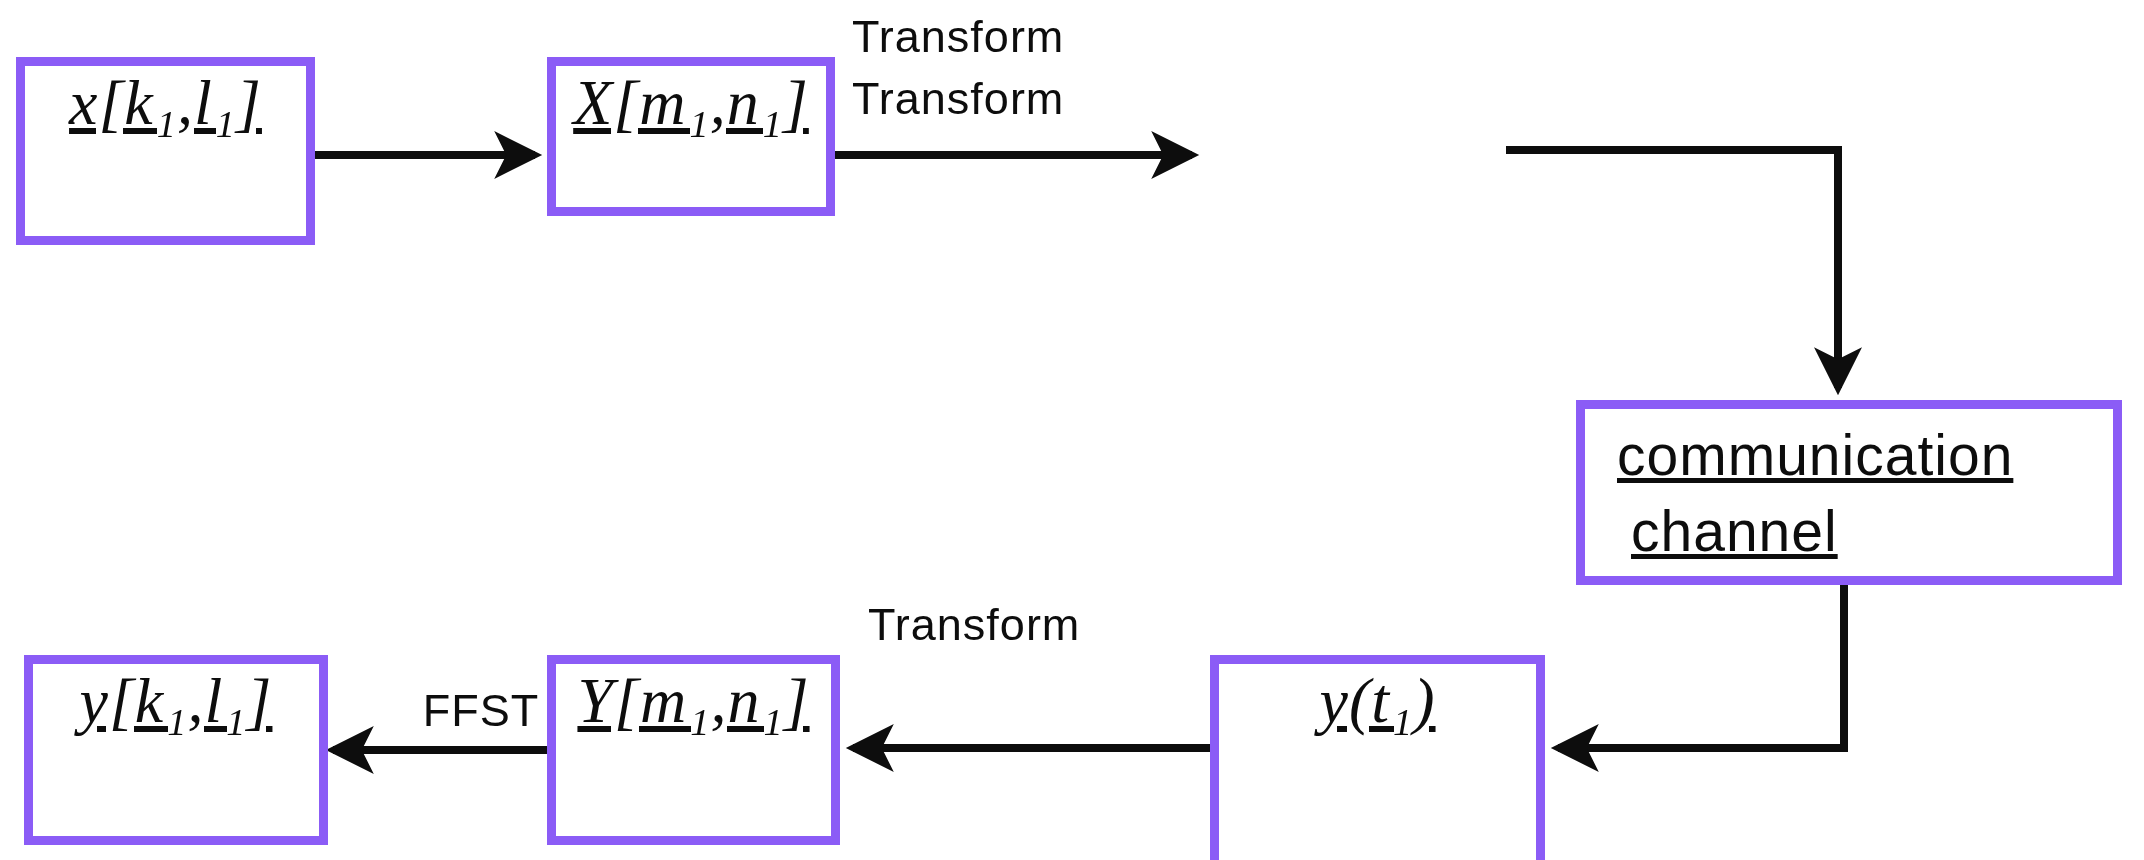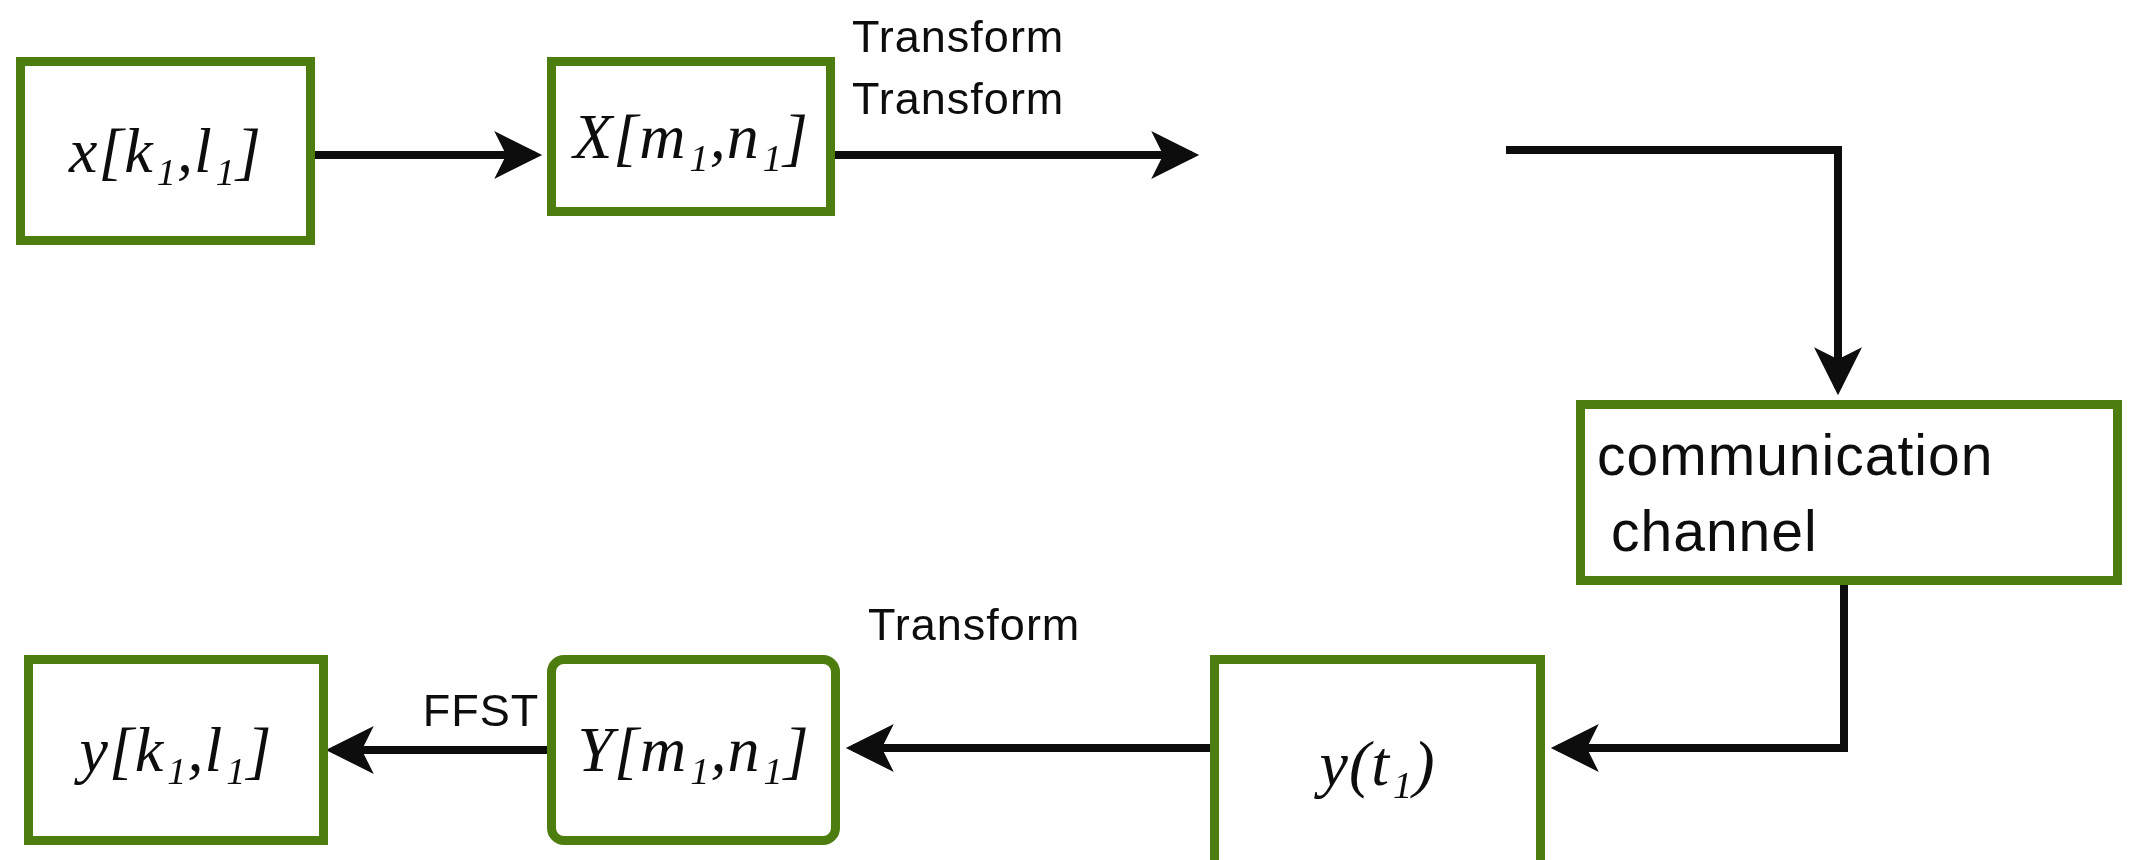--- a/index.html
+++ b/index.html
@@ -17,52 +17,52 @@
     overflow: hidden;
   }
   .connectors {
     position: absolute;
     left: 0; top: 0;
     width: 2144px;
     height: 860px;
   }
   .box {
     position: absolute;
-    border: 9px solid #4d7c0f;
+    border: 9px solid #8b5cf6;
     background: #ffffff;
     display: flex;
-    align-items: center;
     justify-content: center;
     box-sizing: border-box;
+    text-decoration: underline;
   }
   .math-label {
     font-family: "Liberation Serif", "DejaVu Serif", serif;
     font-style: italic;
     font-size: 64px;
     font-weight: 500;
     letter-spacing: 1px;
     white-space: nowrap;
   }
   
   .box-x-kl { left: 16px;   top: 57px;  width: 299px; height: 188px; }
   .box-X-mn { left: 547px;  top: 57px;  width: 288px; height: 159px; }
   .box-x-t  { left: 1204px; top: 57px;  width: 302px; height: 188px; }
   .box-comm { left: 1576px; top: 400px; width: 546px; height: 185px; }
   .box-y-t  { left: 1210px; top: 655px; width: 335px; height: 218px; }
-  .box-Y-mn { left: 547px;  top: 655px; width: 293px; height: 190px; border-radius: 17px; }
+  .box-Y-mn { left: 547px;  top: 655px; width: 293px; height: 190px; }
   .box-y-kl { left: 24px;   top: 655px; width: 304px; height: 190px; }
 
   .comm-text {
     font-size: 57px;
     line-height: 76px;
     font-weight: 400;
     letter-spacing: 1px;
     align-self: center;
     width: 100%;
-    padding-left: 12px;
+    padding-left: 32px;
     box-sizing: border-box;
   }
   .comm-text .line2 { display: block; margin-left: 14px; }
 
   .edge-label {
     position: absolute;
     font-size: 45px;
     line-height: 62px;
     font-weight: 400;
     letter-spacing: 1px;

